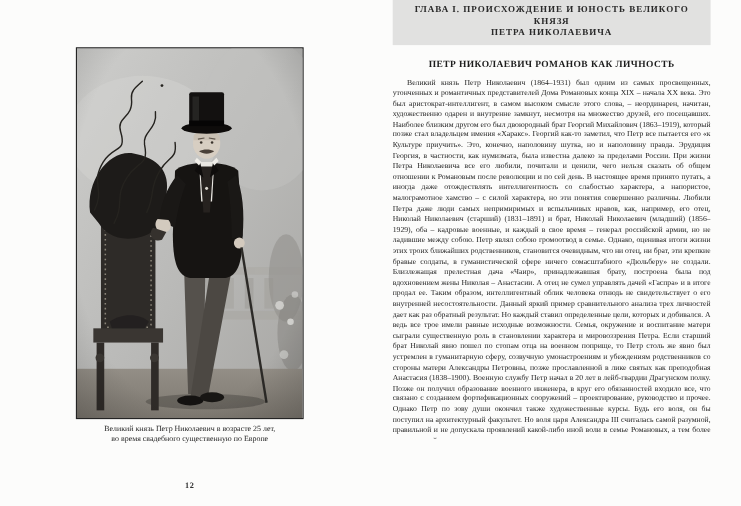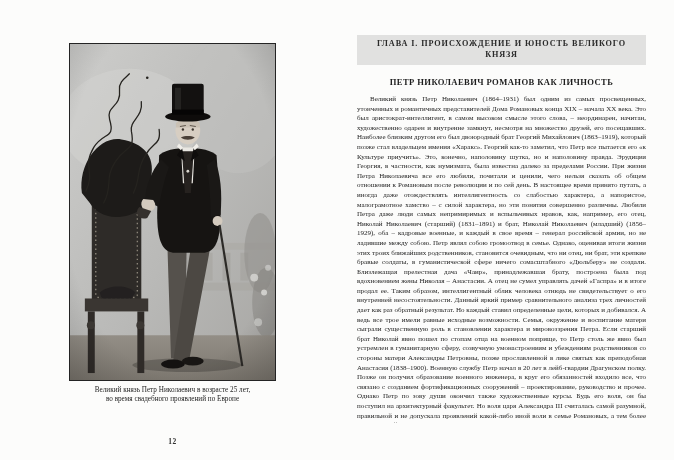--- a/index.html
+++ b/index.html
@@ -23,21 +23,21 @@
   .photo-caption{
     position:absolute;left:44px;top:370px;width:257px;
     text-align:center;font-size:7.2px;line-height:9.2px;color:#242424;
   }
   .page-num{position:absolute;text-align:center;font-size:7.5px;color:#333;letter-spacing:0.5px;font-weight:bold;}
   .page-num.left{left:69px;top:421px;width:207px;}
 
   
   .right-page{position:absolute;left:357px;top:0;width:289px;height:460px;}
   .chapter-band{
-    margin-top:35px;background:#e1e1e0;
+    background:#e1e1e0;
     padding:4px 8px 5px;box-sizing:border-box;
     text-align:center;font-weight:bold;
     font-size:8.2px;line-height:10.5px;letter-spacing:0.9px;
     color:#2a2a2a;
   }
   .section-title{
     margin-top:12px;text-align:center;font-weight:bold;
     font-size:8.6px;letter-spacing:0.4px;color:#1d1d1d;
   }
   .body-text{
@@ -154,29 +154,30 @@
           <path d="M64,150 C72,134 66,128 76,112 C84,98 92,102 90,86"></path>
           <circle cx="78" cy="34" r="1.3" fill="#25231f" stroke="none"></circle>
         </g>
 
         <rect x="0" y="0" width="207" height="338" fill="url(#vignette)"></rect>
       </svg>
     </div>
 
     <div class="photo-caption">
       <div>Великий князь Петр Николаевич в возрасте 25 лет,</div>
-      <div>во время свадебного проявлений по Европе</div>
+      <div>во время свадебного существенную по Европе</div>
     </div>
 
     <div class="page-num left">12</div>
   </div>
 
   <div class="right-page">
     <div class="chapter-band">
       <div>ГЛАВА I. ПРОИСХОЖДЕНИЕ И ЮНОСТЬ ВЕЛИКОГО КНЯЗЯ</div>
+      <div>ПЕТРА НИКОЛАЕВИЧА</div>
     </div>
 
     <div class="section-title">ПЕТР НИКОЛАЕВИЧ РОМАНОВ КАК ЛИЧНОСТЬ</div>
 
     <div class="body-text" lang="ru">Великий князь Петр Николаевич (1864–1931) был одним из самых просвещенных, утонченных и романтичных представителей Дома Романовых конца XIX – начала XX века. Это был аристократ-интеллигент, в самом высоком смысле этого слова, – неординарен, начитан, художественно одарен и внутренне замкнут, несмотря на множество друзей, его посещавших. Наиболее близким другом его был двоюродный брат Георгий Михайлович (1863–1919), который позже стал владельцем имения «Харакс». Георгий как-то заметил, что Петр все пытается его «к Культуре приучить». Это, конечно, наполовину шутка, но и наполовину правда. Эрудиция Георгия, в частности, как нумизмата, была известна далеко за пределами России. При жизни Петра Николаевича все его любили, почитали и ценили, чего нельзя сказать об общем отношении к Романовым после революции и по сей день. В настоящее время принято путать, а иногда даже отождествлять интеллигентность со слабостью характера, а напористое, малограмотное хамство – с силой характера, но эти понятия совершенно различны. Любили Петра даже люди самых непримиримых и вспыльчивых нравов, как, например, его отец, Николай Николаевич (старший) (1831–1891) и брат, Николай Николаевич (младший) (1856–1929), оба – кадровые военные, и каждый в свое время – генерал российской армии, но не ладившие между собою. Петр являл собою громоотвод в семье. Однако, оценивая итоги жизни этих троих ближайших родственников, становится очевидным, что ни отец, ни брат, эти крепкие бравые солдаты, в гуманистической сфере ничего сомасштабного «Дюльберу» не создали. Близлежащая прелестная дача «Чаир», принадлежавшая брату, построена была под вдохновением жены Николая – Анастасии. А отец не сумел управлять дачей «Гаспра» и в итоге продал ее. Таким образом, интеллигентный облик человека отнюдь не свидетельствует о его внутренней несостоятельности. Данный яркий пример сравнительного анализа трех личностей дает как раз обратный результат. Но каждый ставил определенные цели, которых и добивался. А ведь все трое имели равные исходные возможности. Семья, окружение и воспитание матери сыграли существенную роль в становлении характера и мировоззрения Петра. Если старший брат Николай явно пошел по стопам отца на военном поприще, то Петр столь же явно был устремлен в гуманитарную сферу, созвучную умонастроениям и убеждениям родственников со стороны матери Александры Петровны, позже прославленной в лике святых как преподобная Анастасия (1838–1900). Военную службу Петр начал в 20 лет в лейб-гвардии Драгунском полку. Позже он получил образование военного инженера, в круг его обязанностей входило все, что связано с созданием фортификационных сооружений – проектирование, руководство и прочее. Однако Петр по зову души окончил также художественные курсы. Будь его воля, он бы поступил на архитектурный факультет. Но воля царя Александра III считалась самой разумной, правильной и не допускала проявлений какой-либо иной воли в семье Романовых, а тем более воли, идущей вразрез с главным, военным, направлением.</div>
 
   </div>
 
 </div>
 

